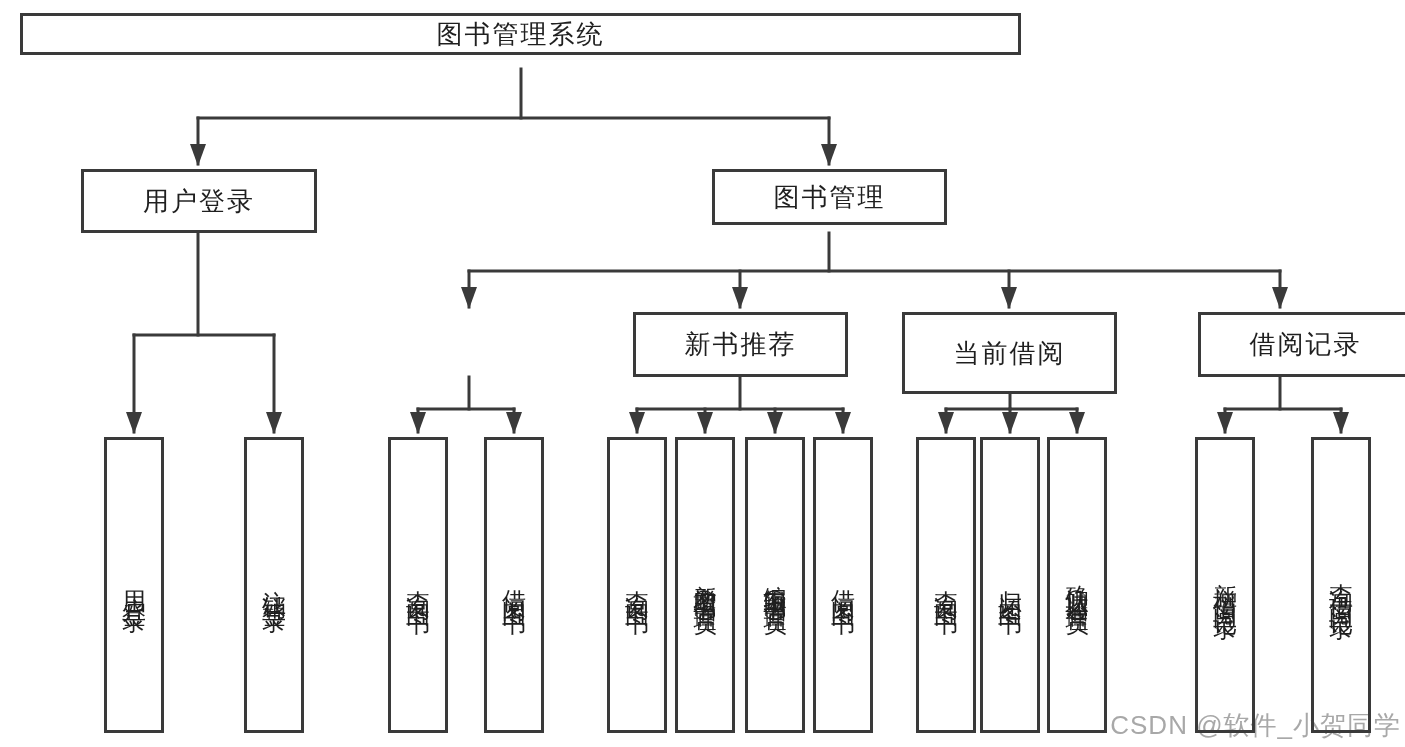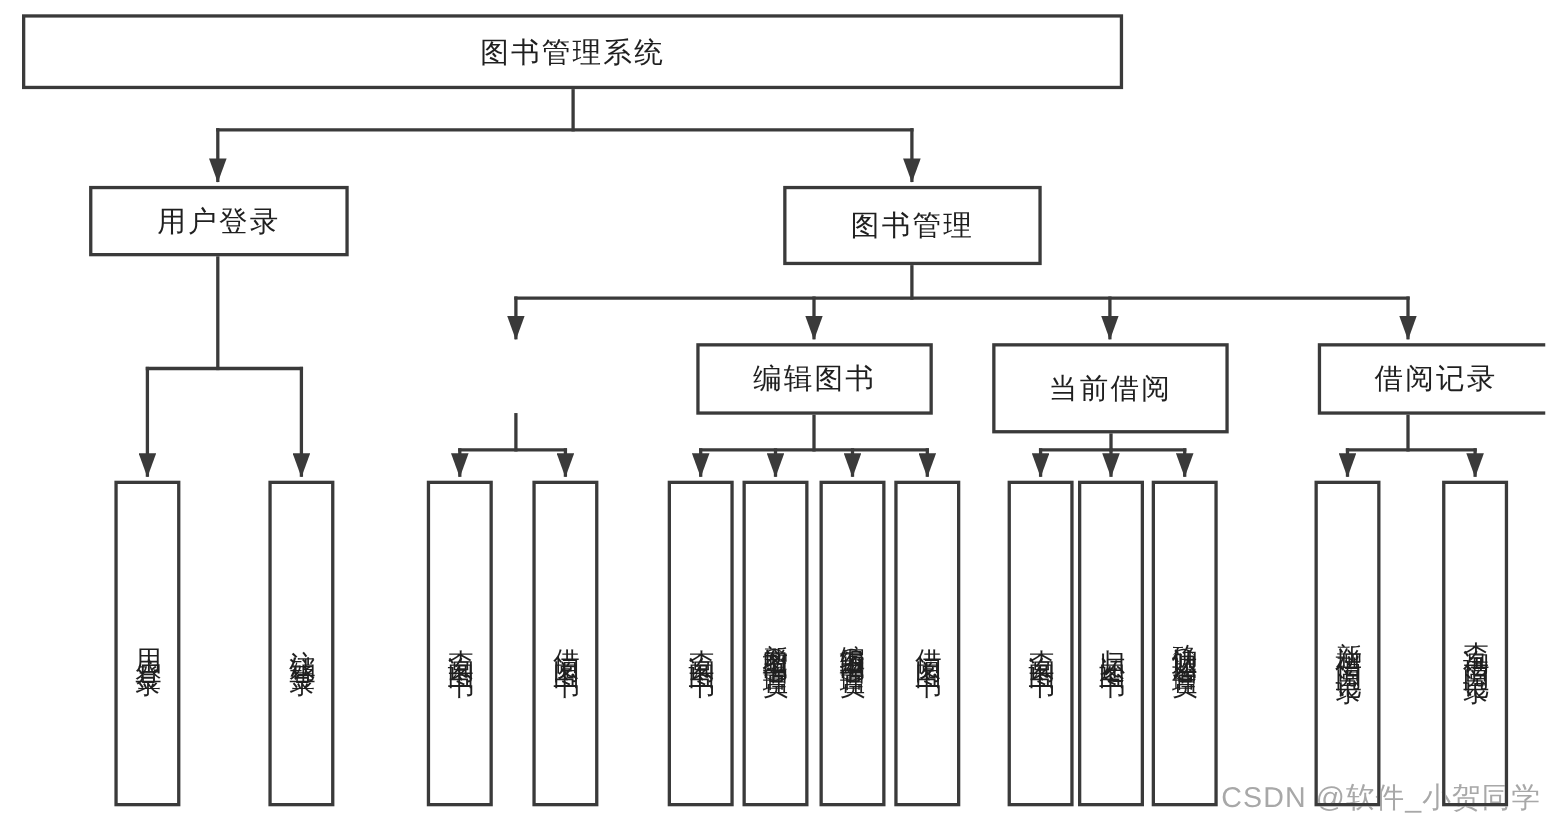--- a/index.html
+++ b/index.html
@@ -75,33 +75,33 @@
     <line x1="946" y1="409" x2="946" y2="432" marker-end="url(#arrowhead)"></line>
     <line x1="1010" y1="409" x2="1010" y2="432" marker-end="url(#arrowhead)"></line>
     <line x1="1077" y1="409" x2="1077" y2="432" marker-end="url(#arrowhead)"></line>
 
     <line x1="1280" y1="377" x2="1280" y2="409"></line>
     <line x1="1225" y1="409" x2="1341" y2="409"></line>
     <line x1="1225" y1="409" x2="1225" y2="432" marker-end="url(#arrowhead)"></line>
     <line x1="1341" y1="409" x2="1341" y2="432" marker-end="url(#arrowhead)"></line>
   </svg>
 
-  <div class="node" style="left:20px;top:13px;width:1001px;height:68px;align-items:center;">
+  <div class="node" style="left:20px;top:13px;width:1001px;height:42px;align-items:center;">
     <span class="h-label">图书管理系统</span>
   </div>
 
   <div class="node" style="left:81px;top:169px;width:236px;height:64px;">
     <span class="h-label">用户登录</span>
   </div>
-  <div class="node" style="left:712px;top:169px;width:235px;height:72px;">
+  <div class="node" style="left:712px;top:169px;width:235px;height:56px;">
     <span class="h-label">图书管理</span>
   </div>
 
   <div class="node" style="left:633px;top:312px;width:215px;height:65px;">
-    <span class="h-label">编辑图书</span>
+    <span class="h-label">新书推荐</span>
   </div>
   <div class="node" style="left:902px;top:312px;width:215px;height:82px;">
     <span class="h-label">当前借阅</span>
   </div>
   <div class="node" style="left:1173px;top:312px;width:215px;height:65px;margin-left:25px;">
     <span class="h-label">借阅记录</span>
   </div>
 
   <div class="node leaf" style="left:104px;top:437px;width:60px;height:296px;">
     <span>用户登录</span>

